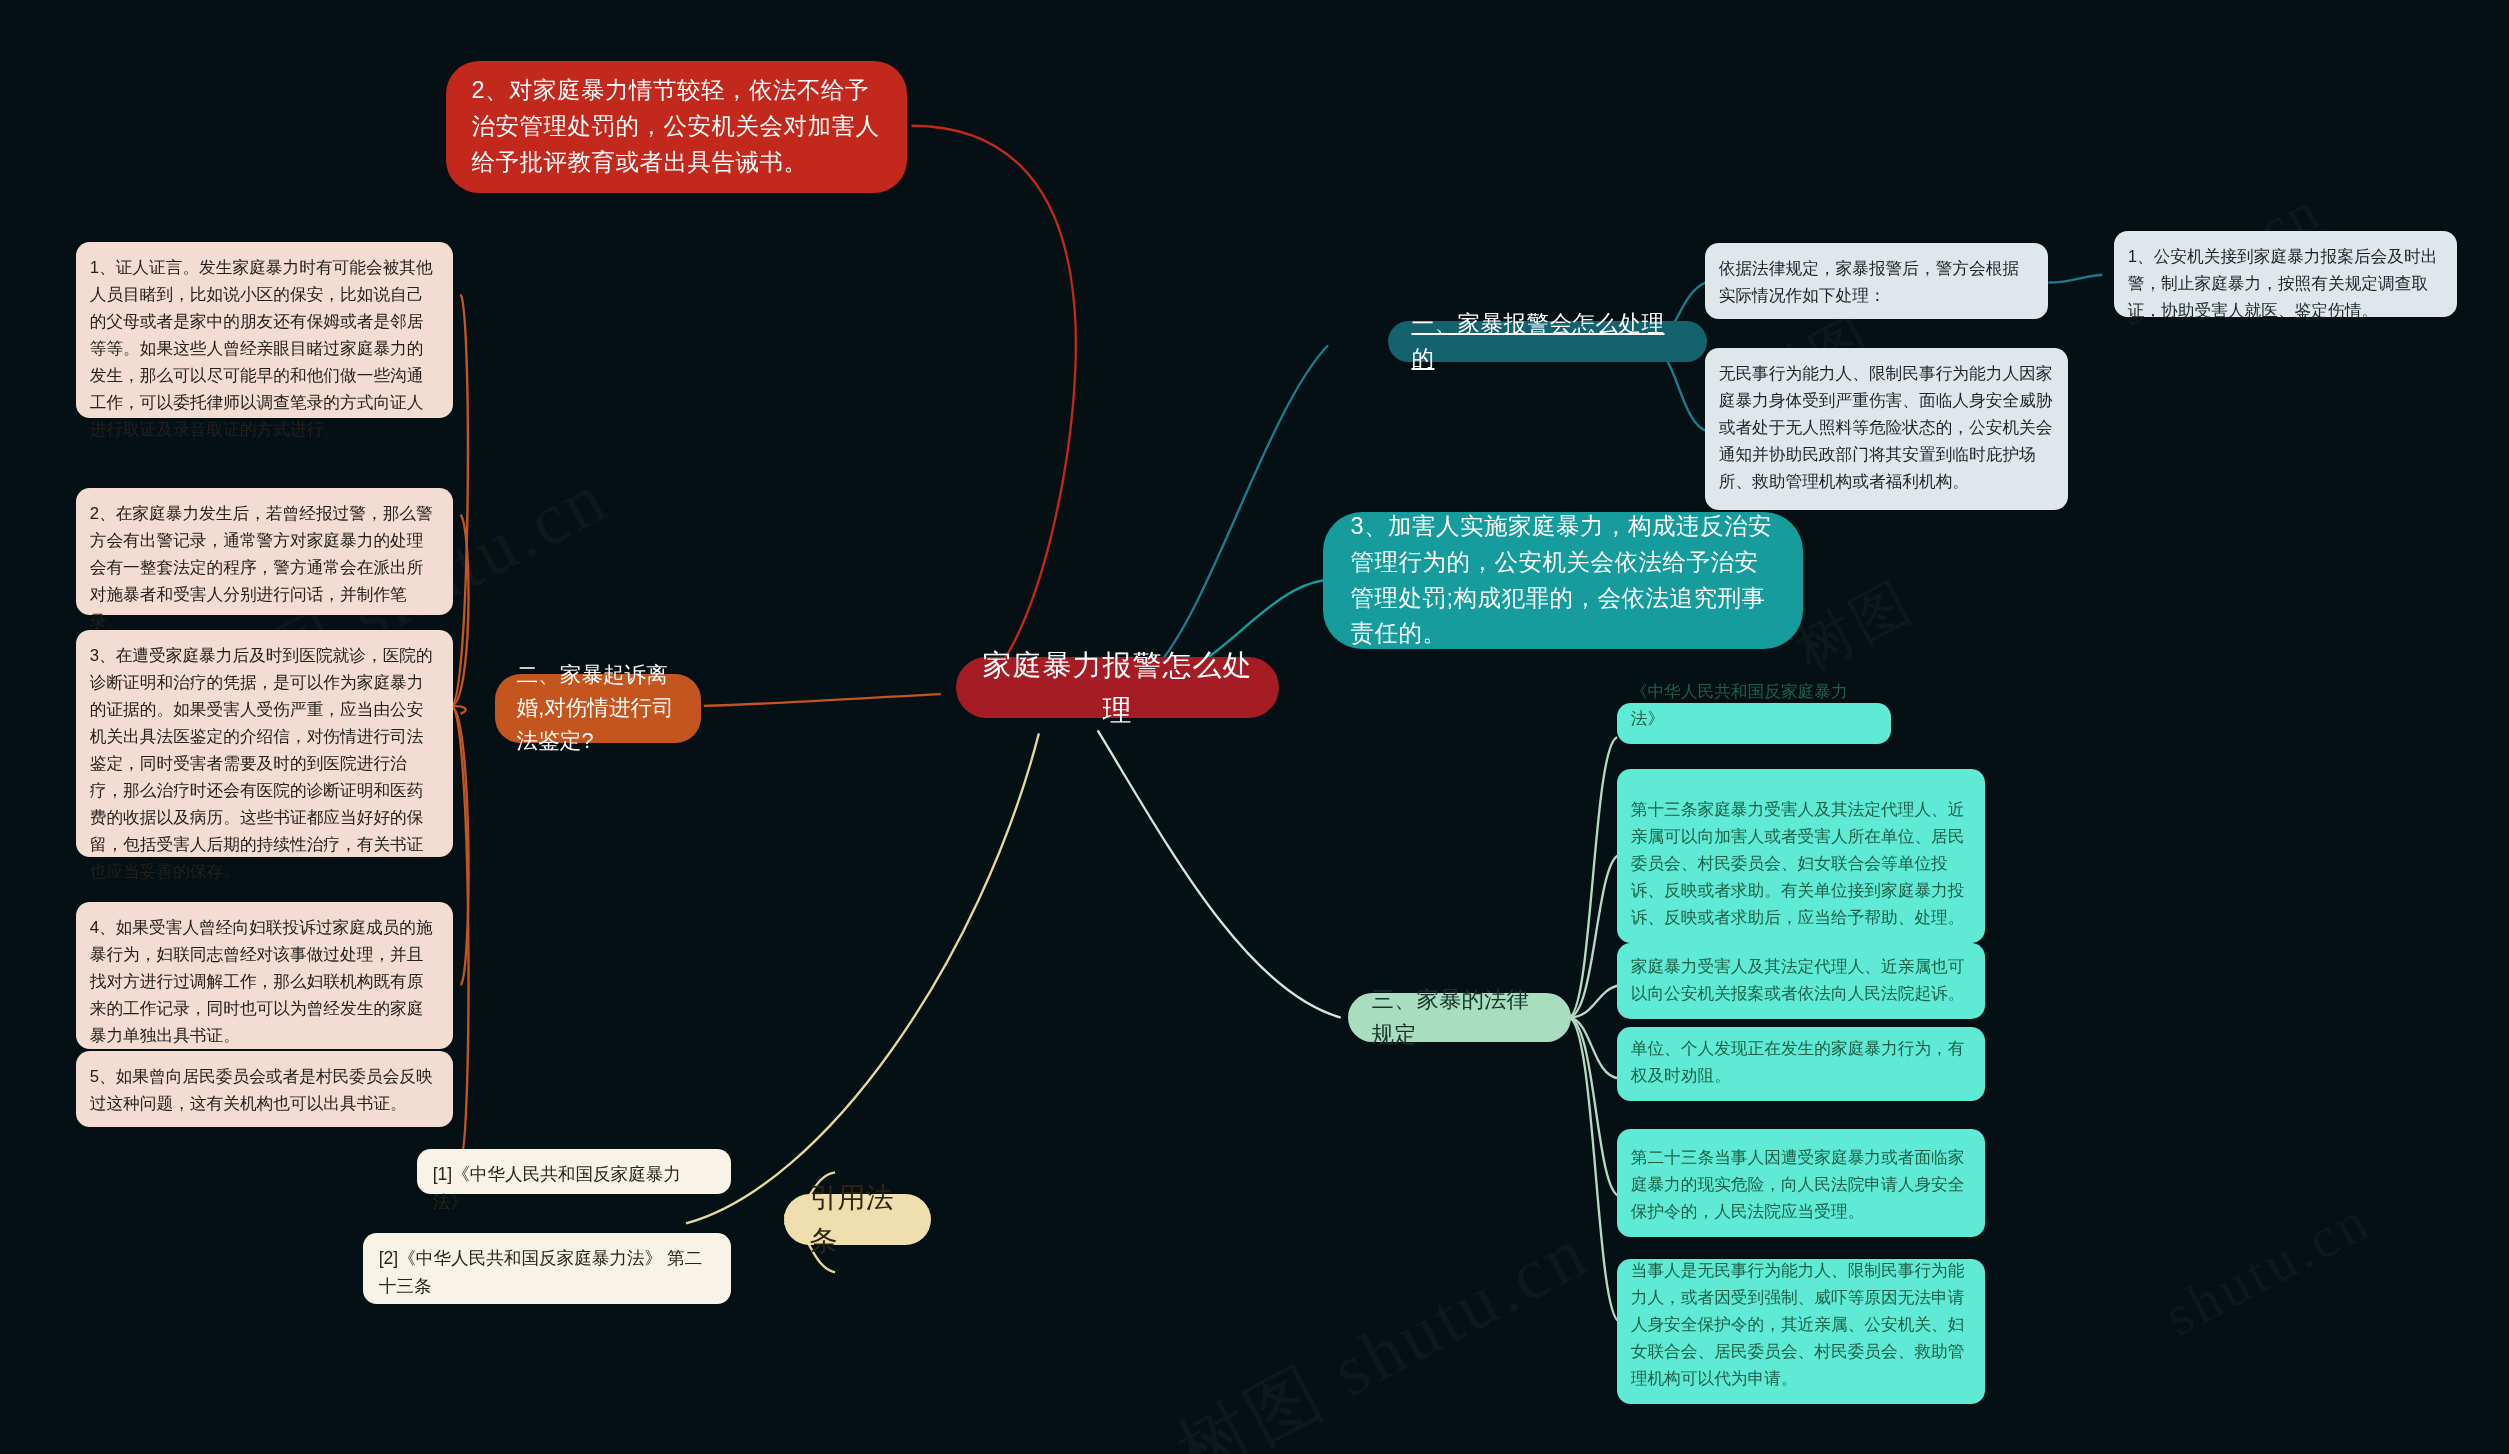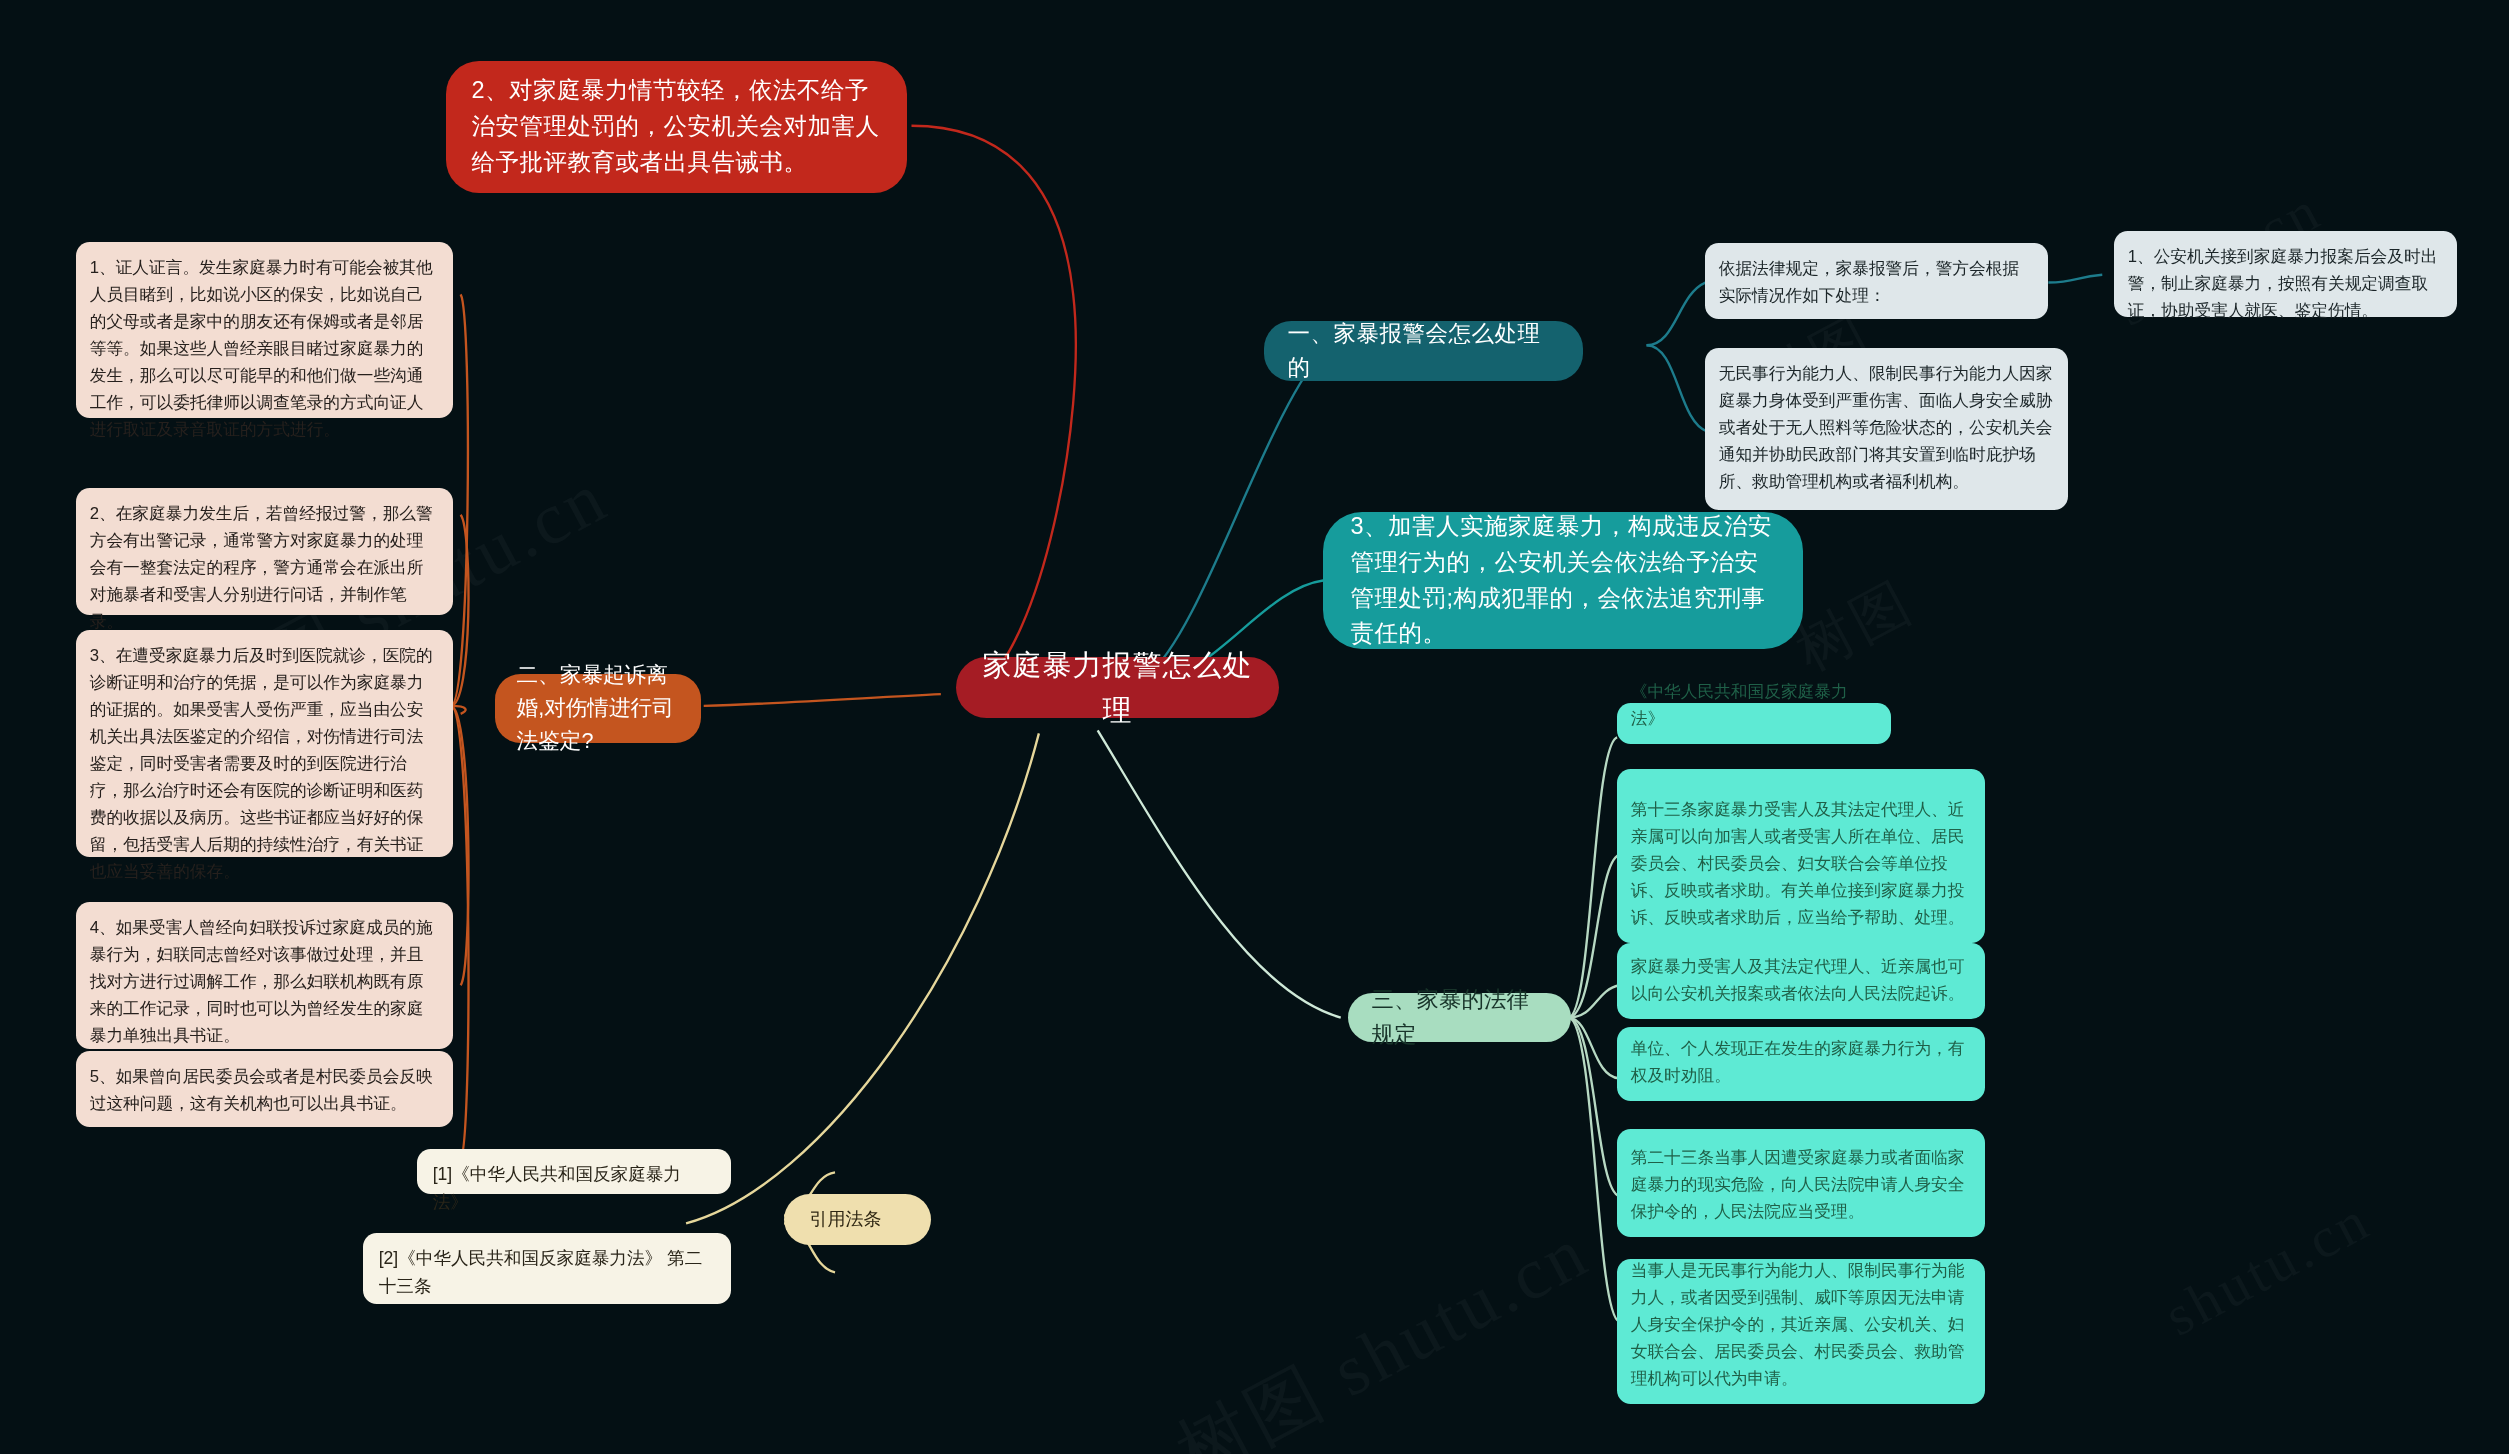--- a/index.html
+++ b/index.html
@@ -98,21 +98,21 @@
     color: #18342a;
     border-radius: 25.5px;
     font-size: 22.5px;
     padding: 11.8px 23.5px;
   }
   
   .pill-cream {
     background: #efdfae;
     color: #2e2612;
     border-radius: 25.5px;
-    font-size: 18px;
+    font-size: 28px;
     padding: 11.8px 25.5px;
     justify-content: center;
   }
   
   .card-peach {
     background: #f3ddd2;
     color: #26201d;
     border-radius: 13.7px;
     font-size: 16.7px;
     padding: 11.8px 13.7px;
@@ -202,21 +202,21 @@
   </svg>
 
   <div class="node root" style="left:956px; top:657px; width:323px; height:61px;">
     <span>家庭暴力报警怎么处理</span>
   </div>
 
   <div class="node pill-red" style="left:446px; top:61px; width:461px; height:132px;">
     <span>2、对家庭暴力情节较轻，依法不给予治安管理处罚的，公安机关会对加害人给予批评教育或者出具告诫书。</span>
   </div>
 
-  <div class="node pill-teal-dark" style="left:1264px; top:321px; width:319px; height:60px;">
+  <div class="node pill-teal-dark" style="left:1388px; top:321px; width:319px; height:41px;text-decoration:underline;">
     <span>一、家暴报警会怎么处理的</span>
   </div>
 
   <div class="node card-blue" style="left:1705px; top:243px; width:343px; height:76px;">
     <span>依据法律规定，家暴报警后，警方会根据实际情况作如下处理：</span>
   </div>
 
   <div class="node card-blue" style="left:2102px; top:231px; width:343px; height:86px;margin-left:12px;">
     <span>1、公安机关接到家庭暴力报案后会及时出警，制止家庭暴力，按照有关规定调查取证，协助受害人就医、鉴定伤情。</span>
   </div>

